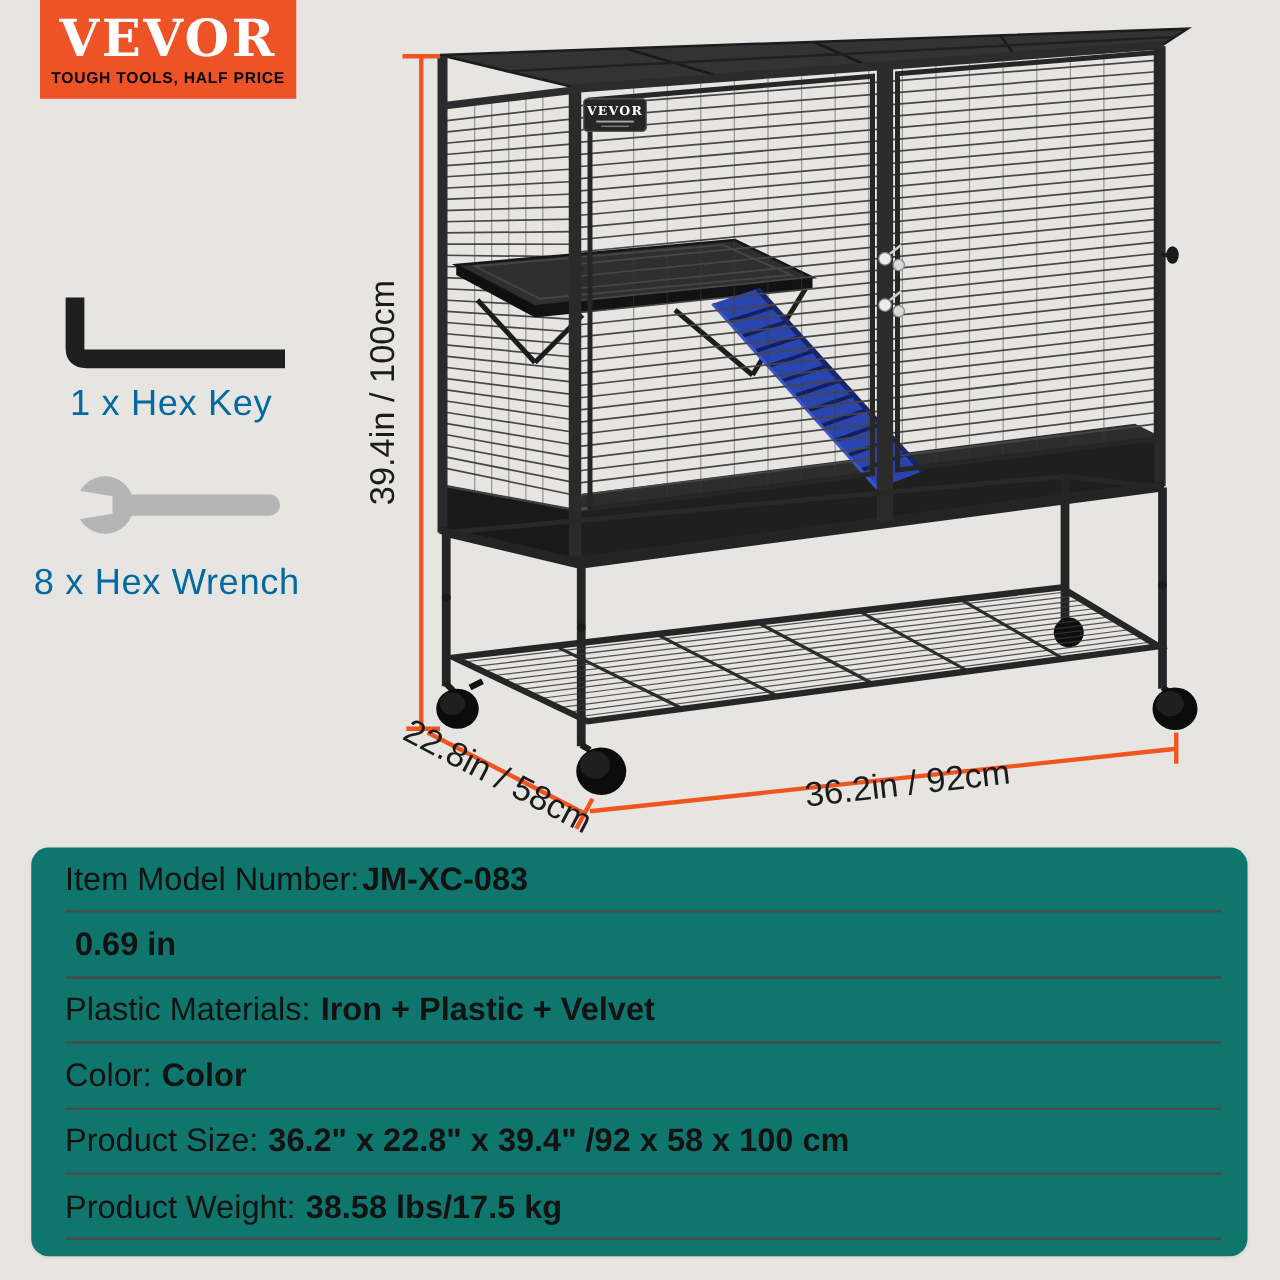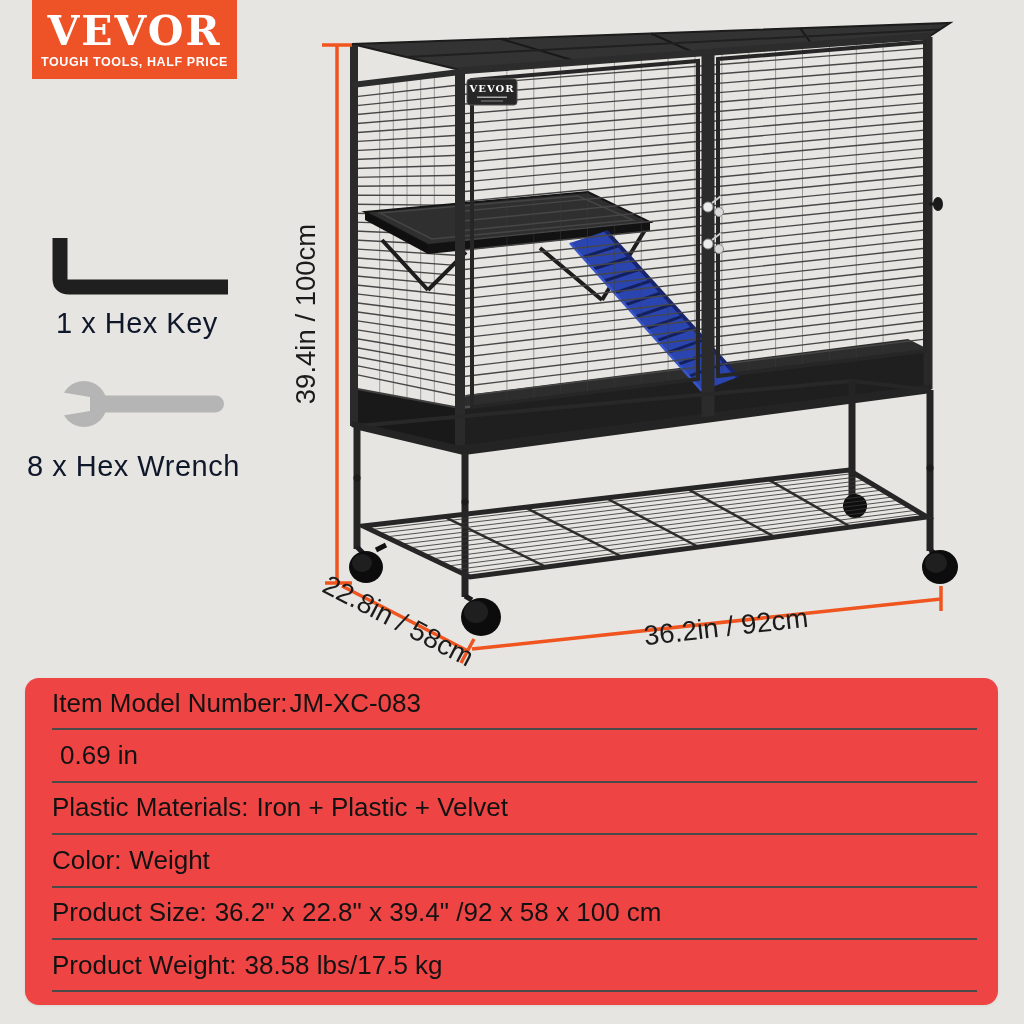--- a/index.html
+++ b/index.html
@@ -3,35 +3,35 @@
 <meta charset="utf-8">
 <style>
   html,body{margin:0;padding:0;}
   body{width:1024px;height:1024px;overflow:hidden;background:#e7e5e2;position:relative;
        font-family:"Liberation Sans",sans-serif;}
   
   .logo{position:absolute;left:32px;top:0;width:205px;height:79px;display:flex;flex-direction:column;
         align-items:center;justify-content:center;}
   .logo-name{font-family:"DejaVu Serif",serif;font-weight:bold;color:#fff;font-size:41px;
              letter-spacing:2px;line-height:1;}
-  .logo-tag{color:#ffffff;font-size:12.5px;font-weight:bold;letter-spacing:.6px;margin-top:3px;white-space:nowrap;}
+  .logo-tag{color:#000000;font-size:12.5px;font-weight:bold;letter-spacing:.6px;margin-top:3px;white-space:nowrap;}
   
-  .tool-label{position:absolute;color:#0f172a;font-size:29px;letter-spacing:.5px;white-space:nowrap;}
+  .tool-label{position:absolute;color:#0369a1;font-size:29px;letter-spacing:.5px;white-space:nowrap;}
   #hexkey-label{left:56px;top:307px;}
   #wrench-label{left:27px;top:450px;}
   
   #scene{position:absolute;left:0;top:0;width:1024px;height:1024px;z-index:1;}
   
-  .spec-card{position:absolute;left:25px;top:678px;width:973px;height:327px;background:#ef4444;
+  .spec-card{position:absolute;left:25px;top:678px;width:973px;height:327px;background:#0f766e;
              border-radius:14px;box-sizing:border-box;padding:0 21px 0 27px;z-index:2;
              box-shadow:0 1px 3px rgba(0,0,0,.07);}
   .spec-row{height:50.4px;display:flex;align-items:center;border-bottom:2px solid #4a4a4a;
             font-size:26px;color:#121212;white-space:nowrap;}
   .spec-label{font-weight:normal;}
-  .spec-value{font-weight:normal;margin-left:8px;text-align:right;}
+  .spec-value{font-weight:bold;margin-left:8px;text-align:right;}
   .spec-row.tight .spec-value{margin-left:2px;}
 </style>
 </head>
 <body>
 
 <div class="logo" style="background:#ee5227;">
   <div class="logo-name">VEVOR</div>
   <div class="logo-tag">TOUGH TOOLS, HALF PRICE</div>
 </div>
 
@@ -313,21 +313,21 @@
   </div>
   <div class="spec-row">
     <span class="spec-value">0.69 in</span>
   </div>
   <div class="spec-row">
     <span class="spec-label">Plastic Materials:</span>
     <span class="spec-value">Iron + Plastic + Velvet</span>
   </div>
   <div class="spec-row">
     <span class="spec-label">Color:</span>
-    <span class="spec-value">Weight</span>
+    <span class="spec-value">Color</span>
   </div>
   <div class="spec-row">
     <span class="spec-label">Product Size:</span>
     <span class="spec-value">36.2" x 22.8" x 39.4" /92 x 58 x 100 cm</span>
   </div>
   <div class="spec-row">
     <span class="spec-label">Product Weight:</span>
     <span class="spec-value">38.58 lbs/17.5 kg</span>
   </div>
 </div>

